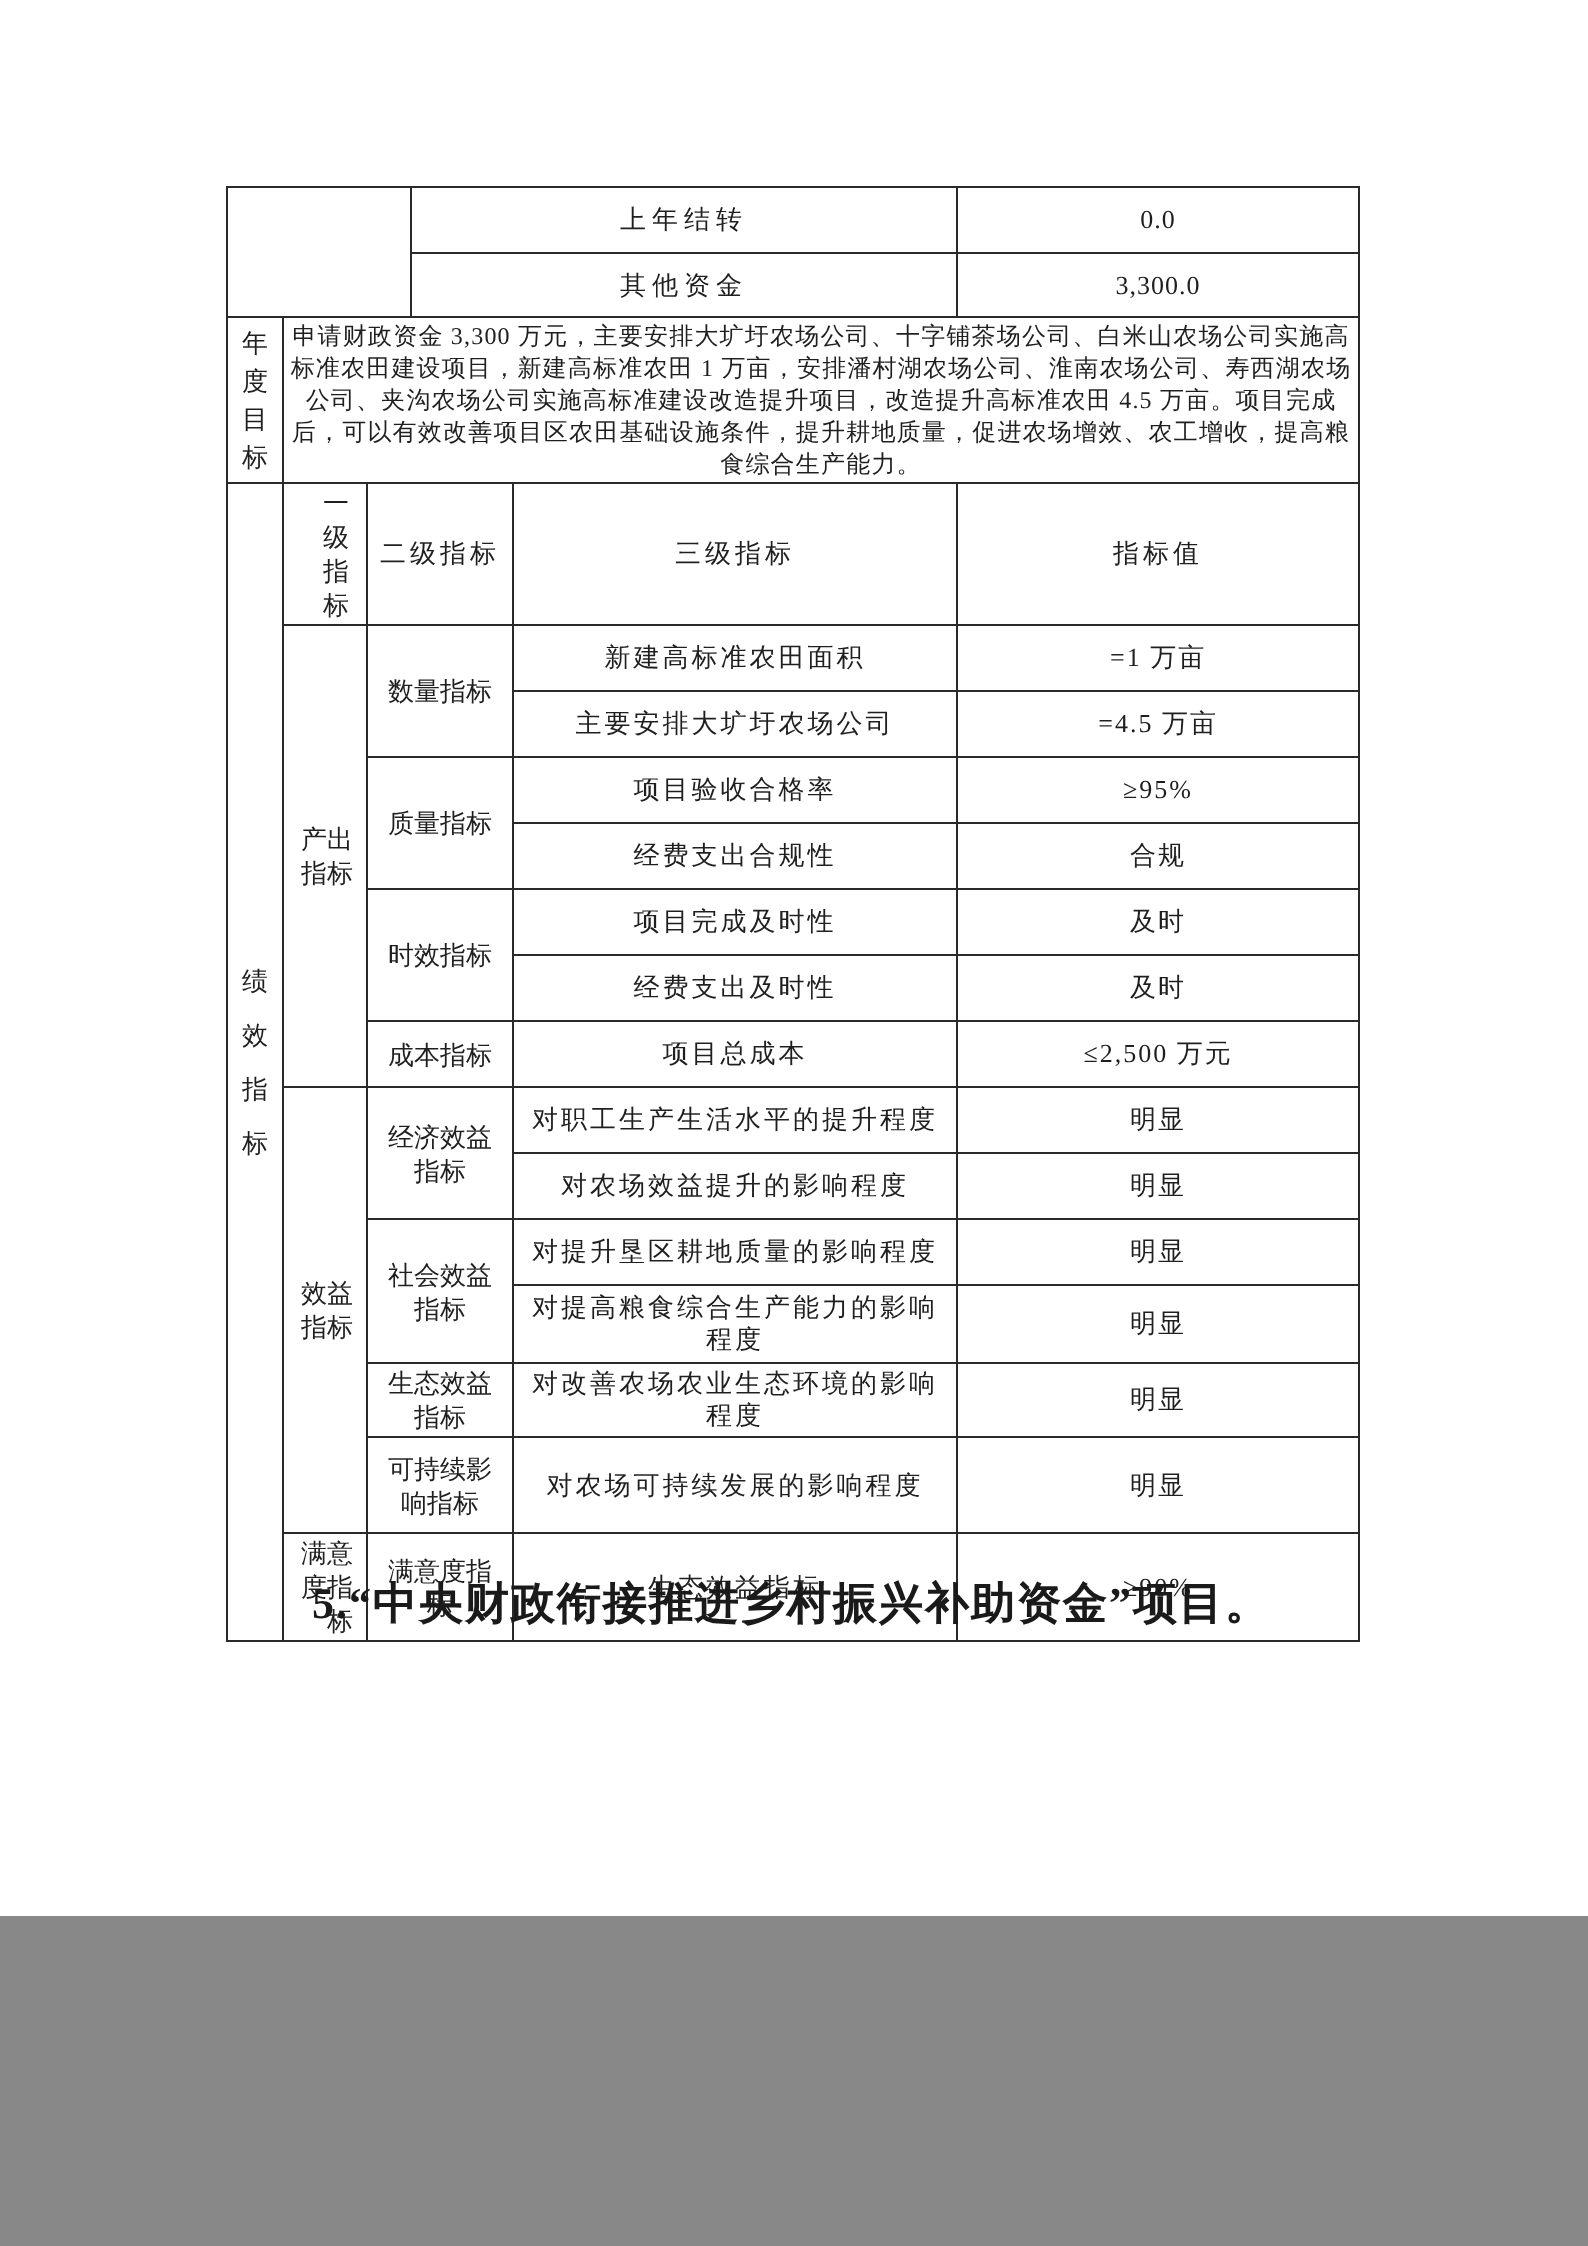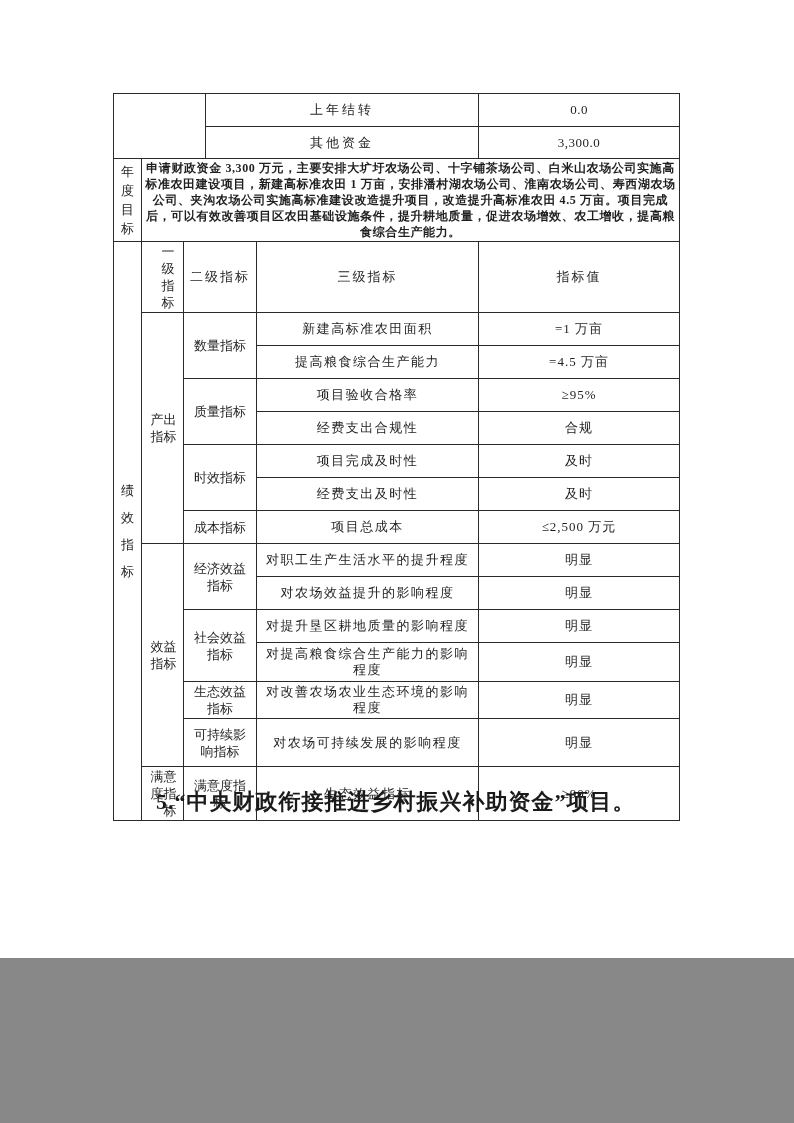--- a/index.html
+++ b/index.html
@@ -67,21 +67,20 @@
   .perf-v { line-height: 27px; font-family: Liberation Serif, serif; }
 
   td.goal-text {
     text-align: justify;
     text-justify: inter-character;
     font-size: 12px;
     line-height: 15.6px;
     padding: 3px 7px 3px 8px;
     letter-spacing: 0.6px;
     vertical-align: top;
-    font-weight: bold;
   }
 
   .w2 { 
     width: 28px;
     margin: 0 auto;
     word-break: break-all;
     line-height: 17px;
     text-align: right;
   }
   .w4 { 
@@ -183,21 +182,21 @@
       <td rowspan="7">
             <div class="w2">产出指标</div>
           </td>
       <td colspan="2" rowspan="2">
             <div class="w4">数量指标</div>
           </td>
       <td class="l3cell">新建高标准农田面积</td>
       <td class="valcell">=1 万亩</td>
     </tr>
     <tr class="h33">
-      <td class="l3cell">提高粮食综合生产能力</td>
+      <td class="l3cell">主要安排大圹圩农场公司</td>
       <td class="valcell">=4.5 万亩</td>
     </tr>
     <tr class="h33">
       <td colspan="2" rowspan="2">
             <div class="w4">质量指标</div>
           </td>
       <td class="l3cell">项目验收合格率</td>
       <td class="valcell">≥95%</td>
     </tr>
     <tr class="h33">

